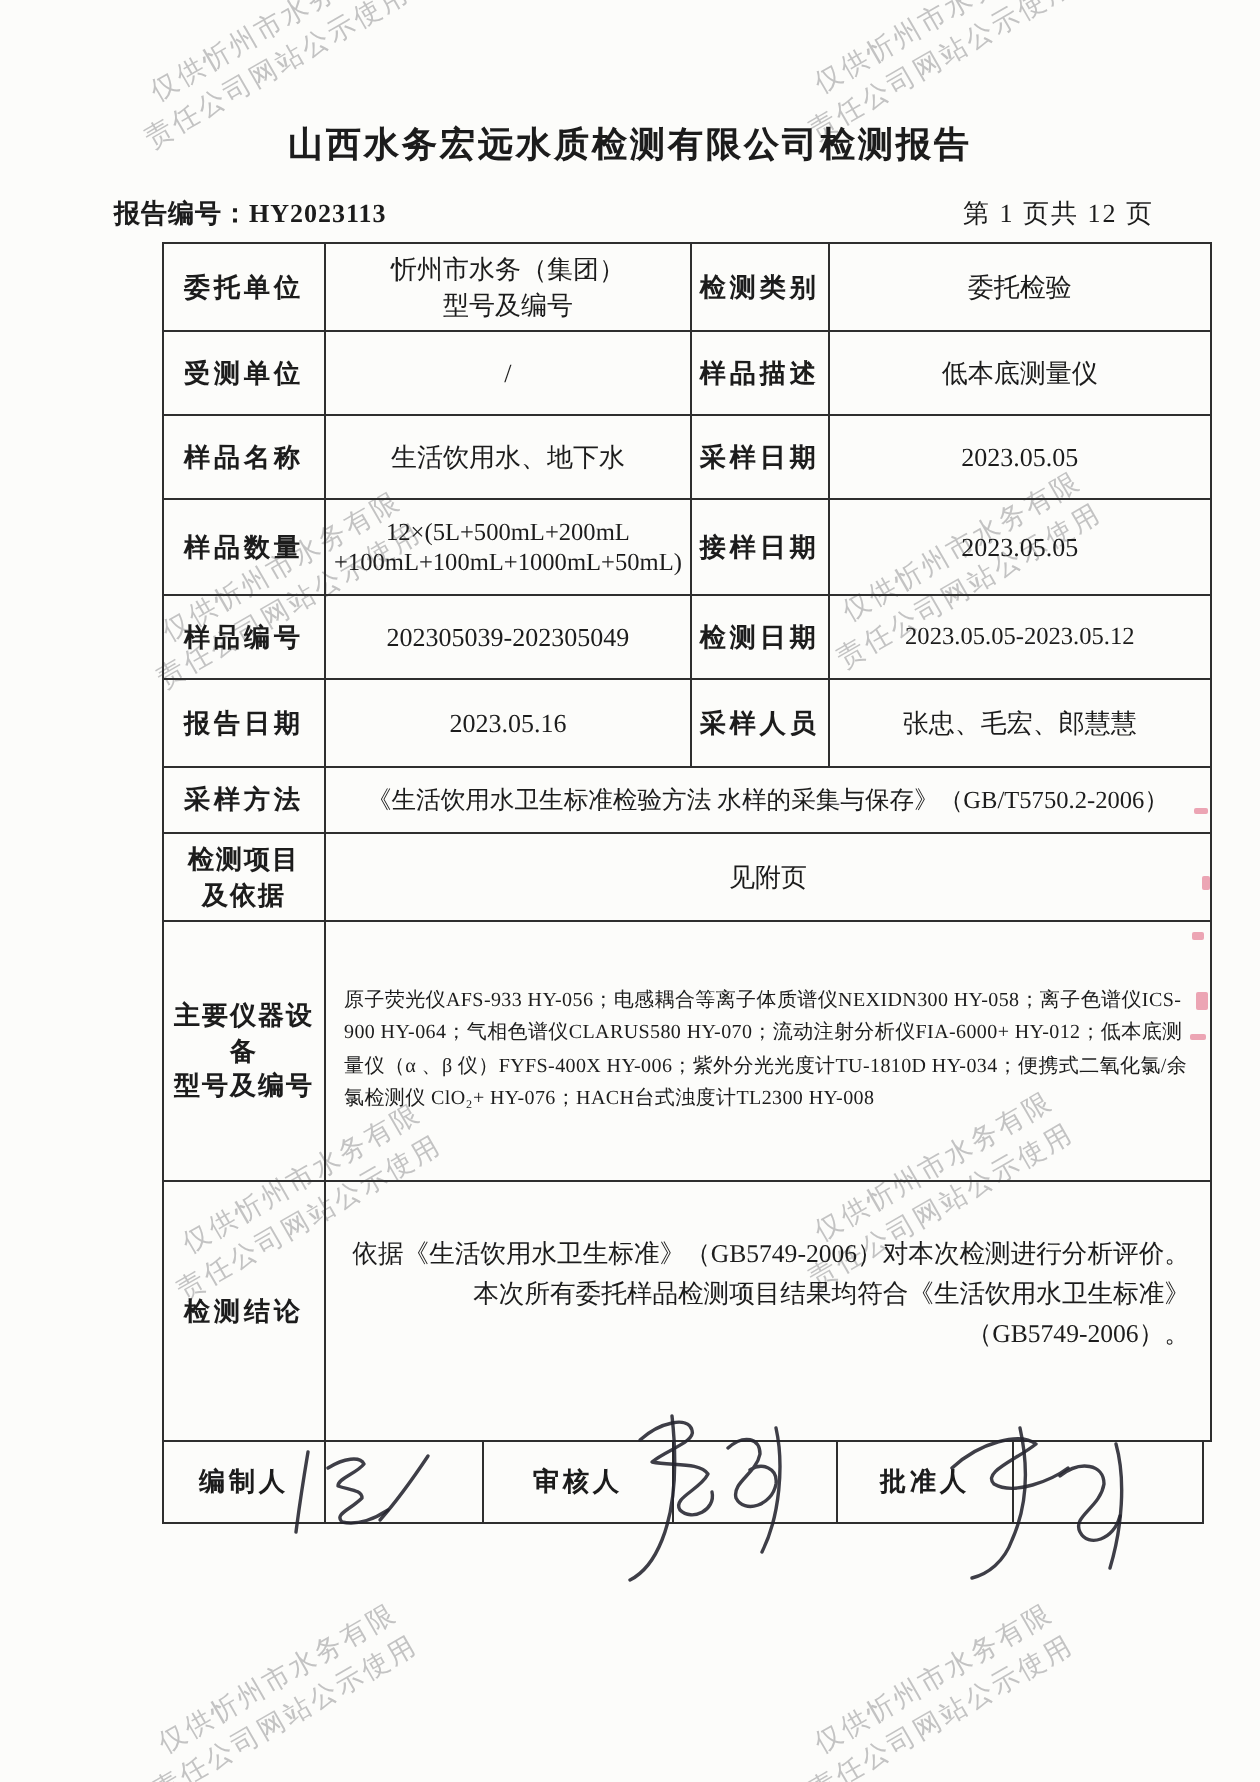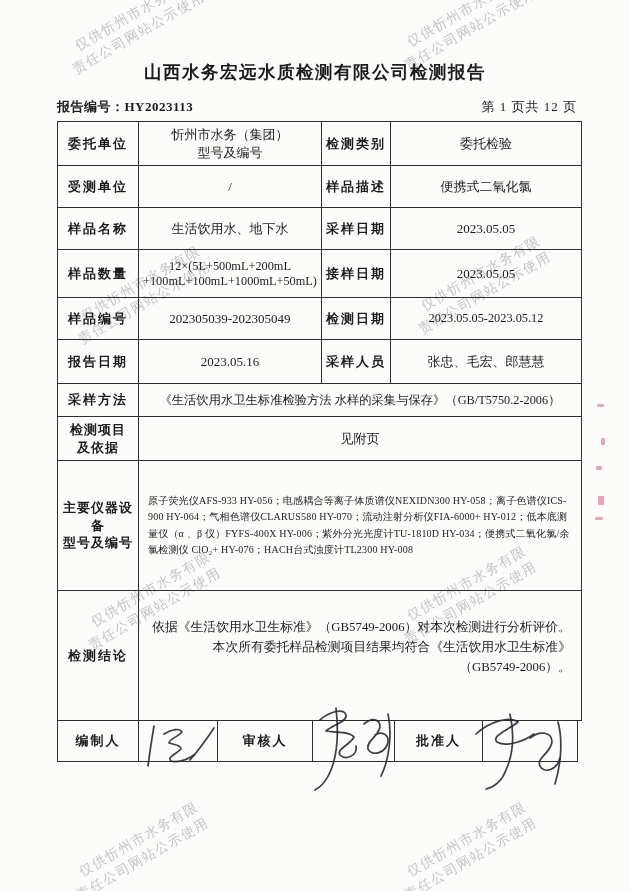--- a/index.html
+++ b/index.html
@@ -38,21 +38,21 @@
   }
   .meta {
     position:absolute; top:98px; left:57px; right:53px;
     display:flex; justify-content:space-between; align-items:baseline;
     font-size:13px; z-index:2;
   }
   .meta .rno { font-weight:bold; letter-spacing:0.5px; }
   .meta .pg { letter-spacing:1px; }
   
   .tablewrap { position:absolute; left:57px; top:121px; z-index:2; }
-  table { border-collapse:collapse; table-layout:fixed; background:transparent; }
+  table { border-collapse:collapse; table-layout:fixed; background:transparent;margin-left:24px; }
   td {
     border:1px solid #2e2e2e;
     text-align:center;
     vertical-align:middle;
     font-size:13px;
     padding:2px 4px;
     background:transparent;
     white-space:pre-line;
   }
   td.lab { font-weight:bold; letter-spacing:2px; }
@@ -133,21 +133,21 @@
         <td class="lab">委托单位</td>
         <td>忻州市水务（集团）
 型号及编号</td>
         <td class="lab">检测类别</td>
         <td>委托检验</td>
       </tr>
       <tr style="height:42px">
         <td class="lab">受测单位</td>
         <td>/</td>
         <td class="lab">样品描述</td>
-        <td>便携式二氧化氯</td>
+        <td>低本底测量仪</td>
       </tr>
       <tr style="height:42px">
         <td class="lab">样品名称</td>
         <td>生活饮用水、地下水</td>
         <td class="lab">采样日期</td>
         <td>2023.05.05</td>
       </tr>
       <tr style="height:48px">
         <td class="lab">样品数量</td>
         <td class="small">12×(5L+500mL+200mL

